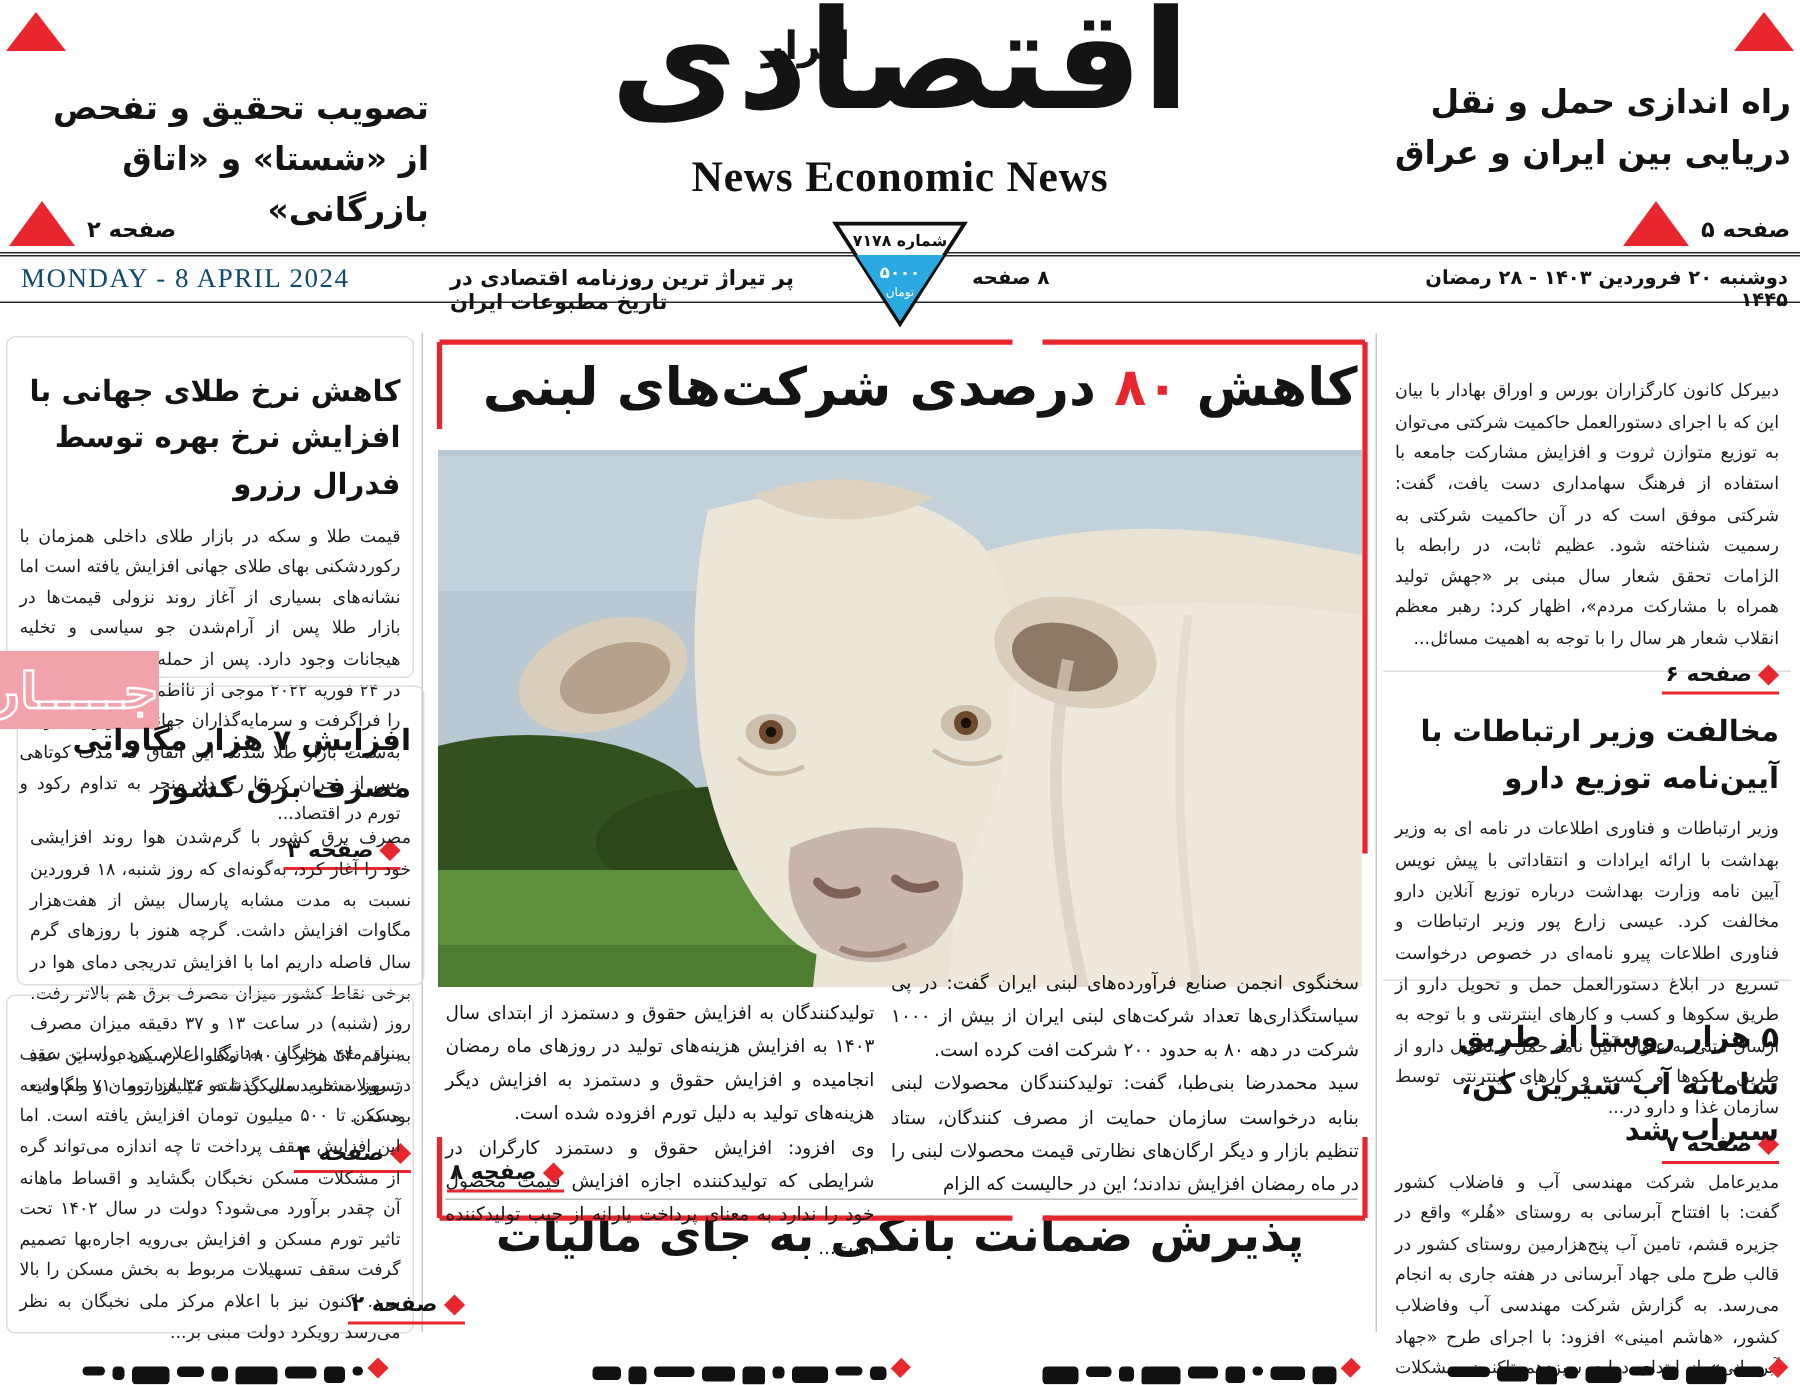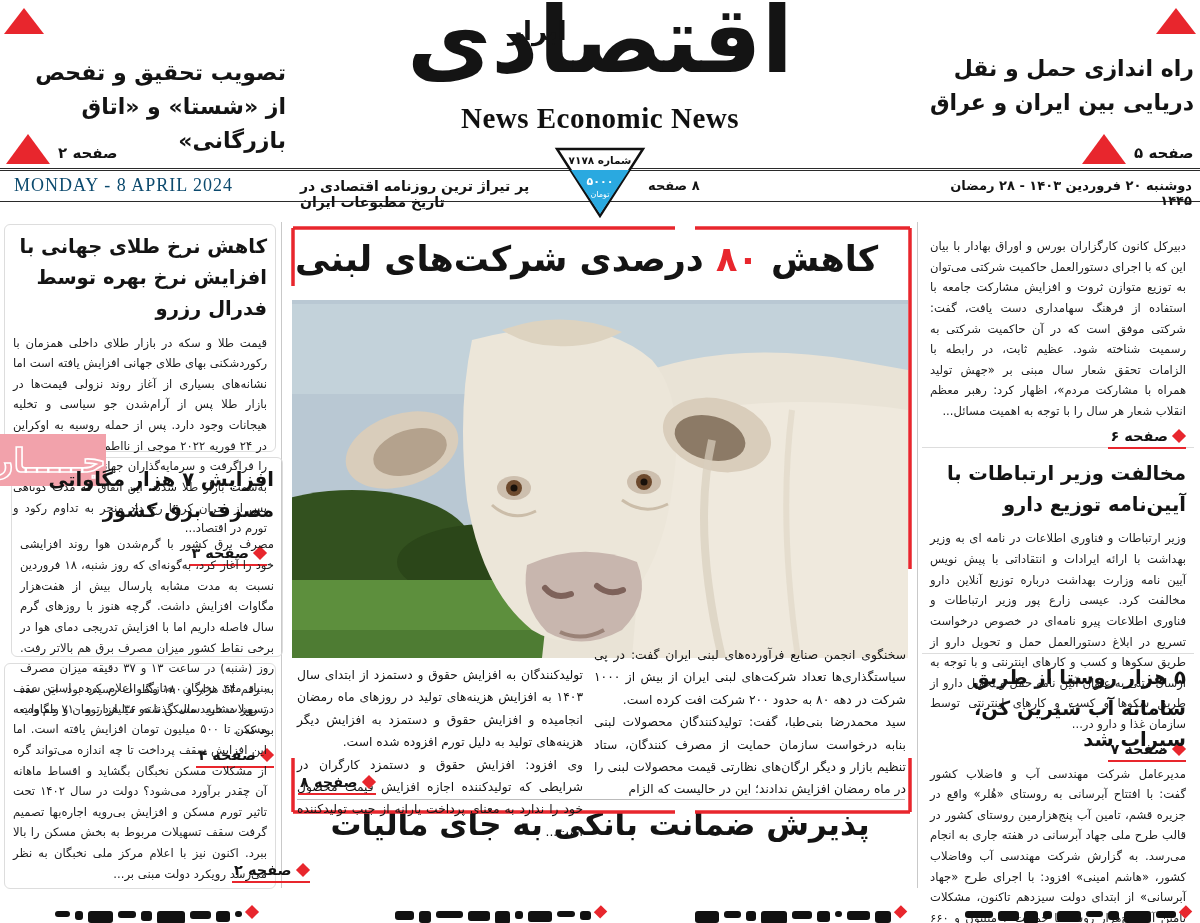--- a/index.html
+++ b/index.html
@@ -24,31 +24,31 @@
   .date-fa{left:930px;top:178px;width:262px;text-align:right;font-weight:700;font-size:13px;}
   
   .logo-wrap{left:390px;top:-10px;width:420px;height:168px;text-align:center;}
   .logo-fa{font-size:92px;font-weight:700;line-height:1.1;letter-spacing:-2px;}
   .logo-fa-small{position:absolute;left:118px;top:26px;font-size:26px;font-weight:700;}
   .logo-en{position:absolute;left:0;top:112px;width:100%;font-family:"Liberation Serif","DejaVu Serif",serif;font-weight:700;font-size:29px;letter-spacing:.5px;color:#111;}
   
   .issue-tri{left:554px;top:147px;z-index:5;}
   
   .vline{width:1px;background:#c9c9c9;top:222px;height:666px;}
-  .article{box-sizing:border-box;padding:6px 8px;}
+  .article{box-sizing:border-box;padding:20px 8px;}
   .article .title{font-weight:800;font-size:19.5px;line-height:1.6;text-align:right;position:relative;z-index:2;}
   .article .body{margin-top:8px;font-size:11.6px;line-height:1.78;text-align:justify;text-align-last:right;color:#1c1c1c;white-space:pre-line;}
   .leftbox{border:1px solid #ddd;border-radius:6px;}
   .hline-r{left:922px;width:272px;height:1px;background:#ddd;}
   
   .pagemark{display:inline-flex;align-items:center;gap:6px;border-bottom:2.5px solid #e8262d;padding:0 2px 3px 2px;margin-top:6px;direction:ltr;}
   .pagemark .lbl{font-weight:700;font-size:14.5px;}
   .diamond{width:10px;height:10px;background:#e8262d;transform:rotate(45deg);display:inline-block;}
   
-  .main-headline{left:295px;top:233px;width:610px;text-align:left;font-weight:900;font-size:35px;line-height:1.5;z-index:3;}
+  .main-headline{left:295px;top:233px;width:610px;text-align:right;font-weight:900;font-size:35px;line-height:1.5;z-index:3;}
   .main-headline .num{color:#e8262d;}
   .main-col{top:664px;font-size:12.3px;line-height:1.82;text-align:justify;text-align-last:right;white-space:pre-line;z-index:3;}
   .main-rule{left:297px;top:799px;width:608px;height:1px;background:#bbb;}
   .bottom-headline{left:295px;top:806px;width:610px;text-align:center;font-weight:900;font-size:31px;}
   
   .watermark{left:0;top:434px;width:106px;height:52px;background:#f2a2ab;z-index:1;display:flex;align-items:center;justify-content:flex-end;padding-left:4px;box-sizing:border-box;}
   .watermark span{font-size:33px;font-weight:900;color:#f2a2ab;-webkit-text-stroke:1.6px #ffffff;line-height:1;}
   
   .cutoff{left:0;top:893px;width:1200px;height:30px;overflow:hidden;}
   .cutoff-frag{position:absolute;top:14px;display:flex;align-items:flex-start;gap:5px;direction:ltr;}

